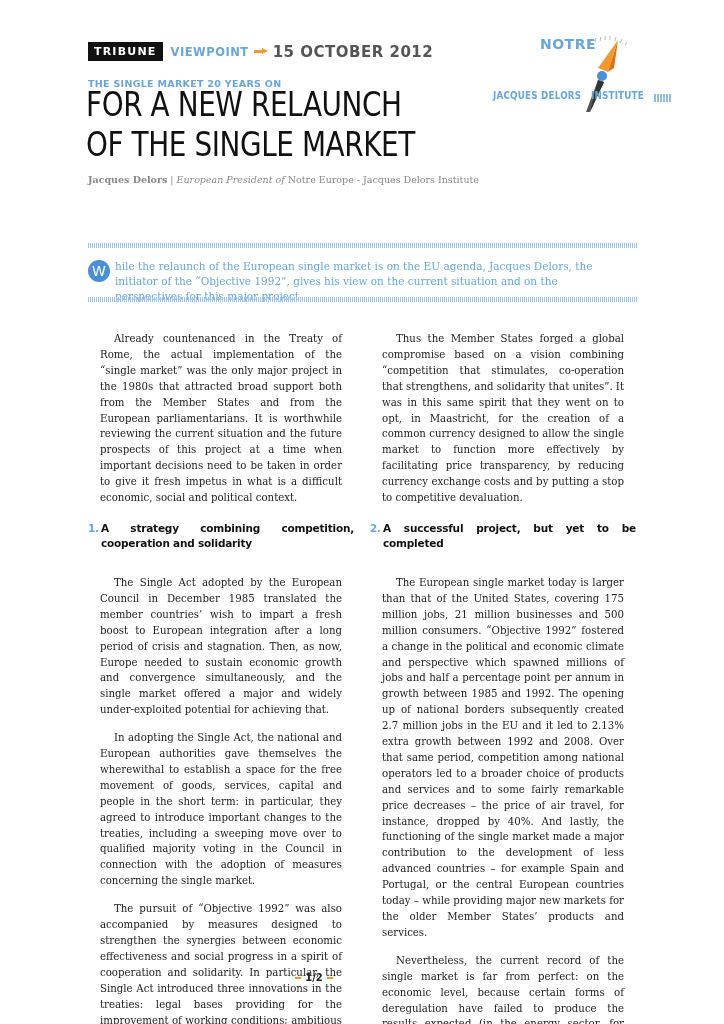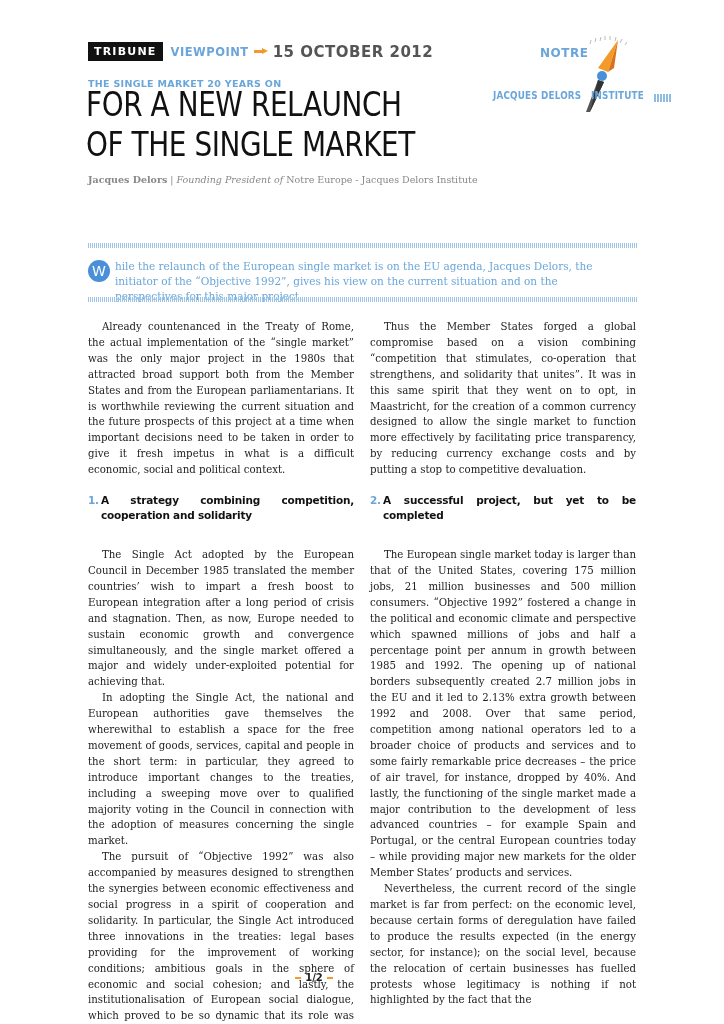--- a/index.html
+++ b/index.html
@@ -13,34 +13,34 @@
   .arrow::after { content: ""; position: absolute; left: 8px; top: -1px; border-left: 6px solid #f39a2b; border-top: 3.5px solid transparent; border-bottom: 3.5px solid transparent; }
   .date { color: #555; font-size: 15px; }
   .kicker { position: absolute; left: 88px; top: 78px; color: #6aa6da; font-family: "DejaVu Sans", sans-serif; font-weight: bold; font-size: 9.5px; letter-spacing: 0.3px; }
 
   .title { position: absolute; left: 86px; top: 84px; margin: 0; font-family: "DejaVu Sans", sans-serif; font-weight: normal; font-size: 34px; line-height: 40px; color: #111; letter-spacing: -0.5px; transform: scaleX(0.82); transform-origin: left top; }
   .byline { position: absolute; left: 88px; top: 174px; font-size: 9.5px; color: #888; }
   .byline .name { font-weight: bold; color: #888; }
   .byline .role { font-style: italic; }
 
   .logo { position: absolute; left: 490px; top: 32px; width: 190px; height: 80px; }
-  .logo .notre { position: absolute; left: 50px; top: 14px; font-family: "DejaVu Sans", sans-serif; font-weight: bold; font-size: 12px; color: #6aa6da; letter-spacing: 0.5px; }
+  .logo .notre { position: absolute; left: 50px; top: 4px; font-family: "DejaVu Sans", sans-serif; font-weight: bold; font-size: 14px; color: #6aa6da; letter-spacing: 0.5px; }
   .logo .europe { position: absolute; left: 40px; top: 26px; font-family: "DejaVu Sans", sans-serif; font-weight: bold; font-size: 25px; color: #6aa6da; letter-spacing: 1px; }
   .logo .institute { position: absolute; left: 3px; top: 58px; font-family: "DejaVu Sans", sans-serif; font-weight: bold; font-size: 10px; color: #6aa6da; letter-spacing: 0.2px; transform: scaleX(0.88); transform-origin: left top; white-space: nowrap; }
   .logo svg { position: absolute; left: 0; top: 0; }
 
   .rule { position: absolute; left: 88px; width: 550px; height: 5px; background: repeating-linear-gradient(to right, #9cc4e6 0 1px, transparent 1px 2px); }
   .intro { position: absolute; left: 88px; top: 259px; width: 552px; font-size: 10.5px; line-height: 15px; color: #6aa6da; }
   .dropcap { position: absolute; left: 0; top: 1px; width: 22px; height: 22px; border-radius: 50%; background: #4a90d9; color: #fff; font-family: "DejaVu Sans", sans-serif; font-size: 14px; line-height: 22px; text-align: center; }
   .intro p { margin: 0 16px 0 27px; }
 
   .col { position: absolute; top: 319px; width: 266px; font-size: 10.2px; line-height: 15.9px; text-align: justify; color: #222; }
   .col.left { left: 88px; }
   .col.right { left: 370px; }
-  .col p { margin: 0; text-indent: 14px; }
+  .col p { margin: 12px; text-indent: 14px; }
   .col p.cont { text-indent: 0; }
   .sec { font-family: "DejaVu Sans", sans-serif; font-weight: bold; font-size: 10.5px; line-height: 15px; color: #111; margin: 15px 0 24px 0; display: flex; letter-spacing: -0.2px; }
   .sec .num { color: #6aa6da; width: 13px; flex: none; }
   .pager { position: absolute; left: 0; width: 628px; top: 972px; text-align: center; font-family: "DejaVu Sans", sans-serif; font-weight: bold; font-size: 10px; color: #222; }
   .pager .dash { display: inline-block; width: 6px; height: 2px; background: #f39a2b; vertical-align: middle; margin: 0 4px; }
 </style>
 </head>
 <body>
 
 <div class="header-line">
@@ -52,21 +52,21 @@
 <div class="kicker">THE SINGLE MARKET 20 YEARS ON</div>
 
 <h1 class="title">
   <span>FOR A NEW RELAUNCH</span><br>
   <span>OF THE SINGLE MARKET</span>
 </h1>
 
 <div class="byline">
   <span class="name">Jacques Delors</span>
   <span>|</span>
-  <span class="role">Founding President of</span><span> Notre Europe - Jacques Delors Institute</span>
+  <span class="role">European President of</span><span> Notre Europe - Jacques Delors Institute</span>
 </div>
 
 <div class="logo">
   <svg width="190" height="80">
     <g stroke="#bbb" stroke-width="1">
       <line x1="100" y1="12" x2="101" y2="8"></line>
         <line x1="105" y1="10" x2="106" y2="6"></line>
         <line x1="110" y1="9" x2="111" y2="5"></line>
       <line x1="115" y1="8" x2="115" y2="4"></line>
         <line x1="120" y1="8" x2="120" y2="4"></line>

